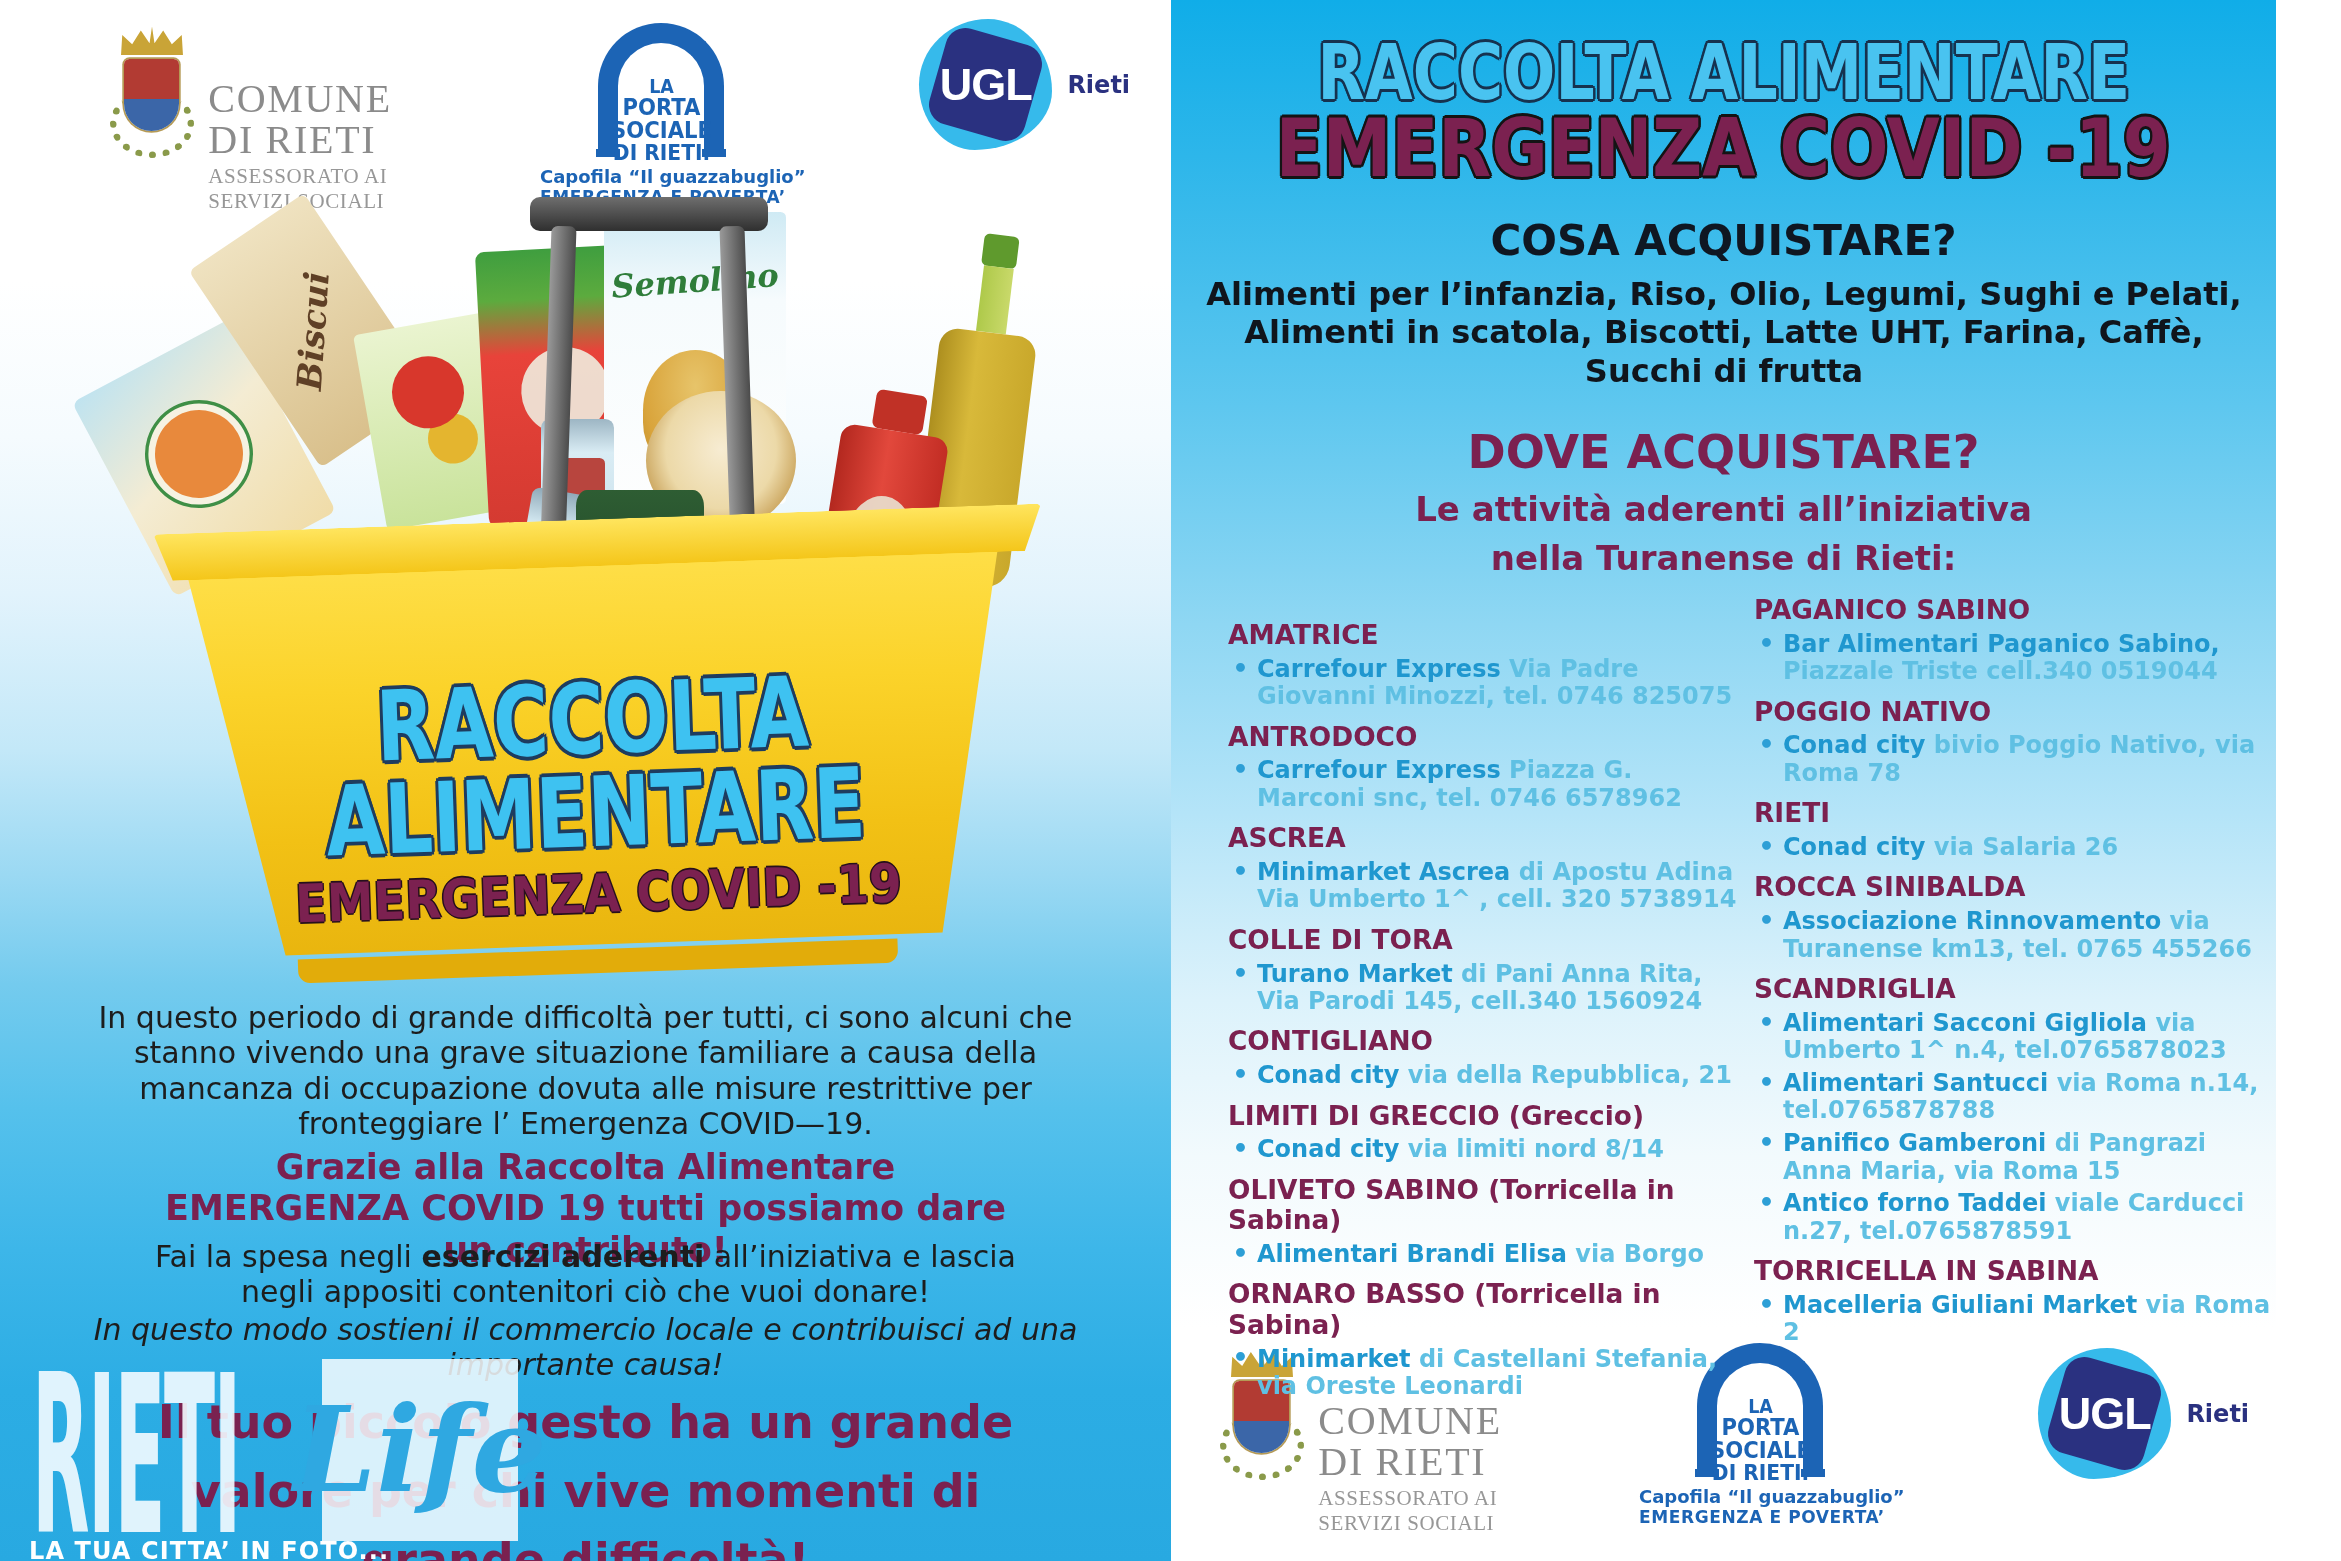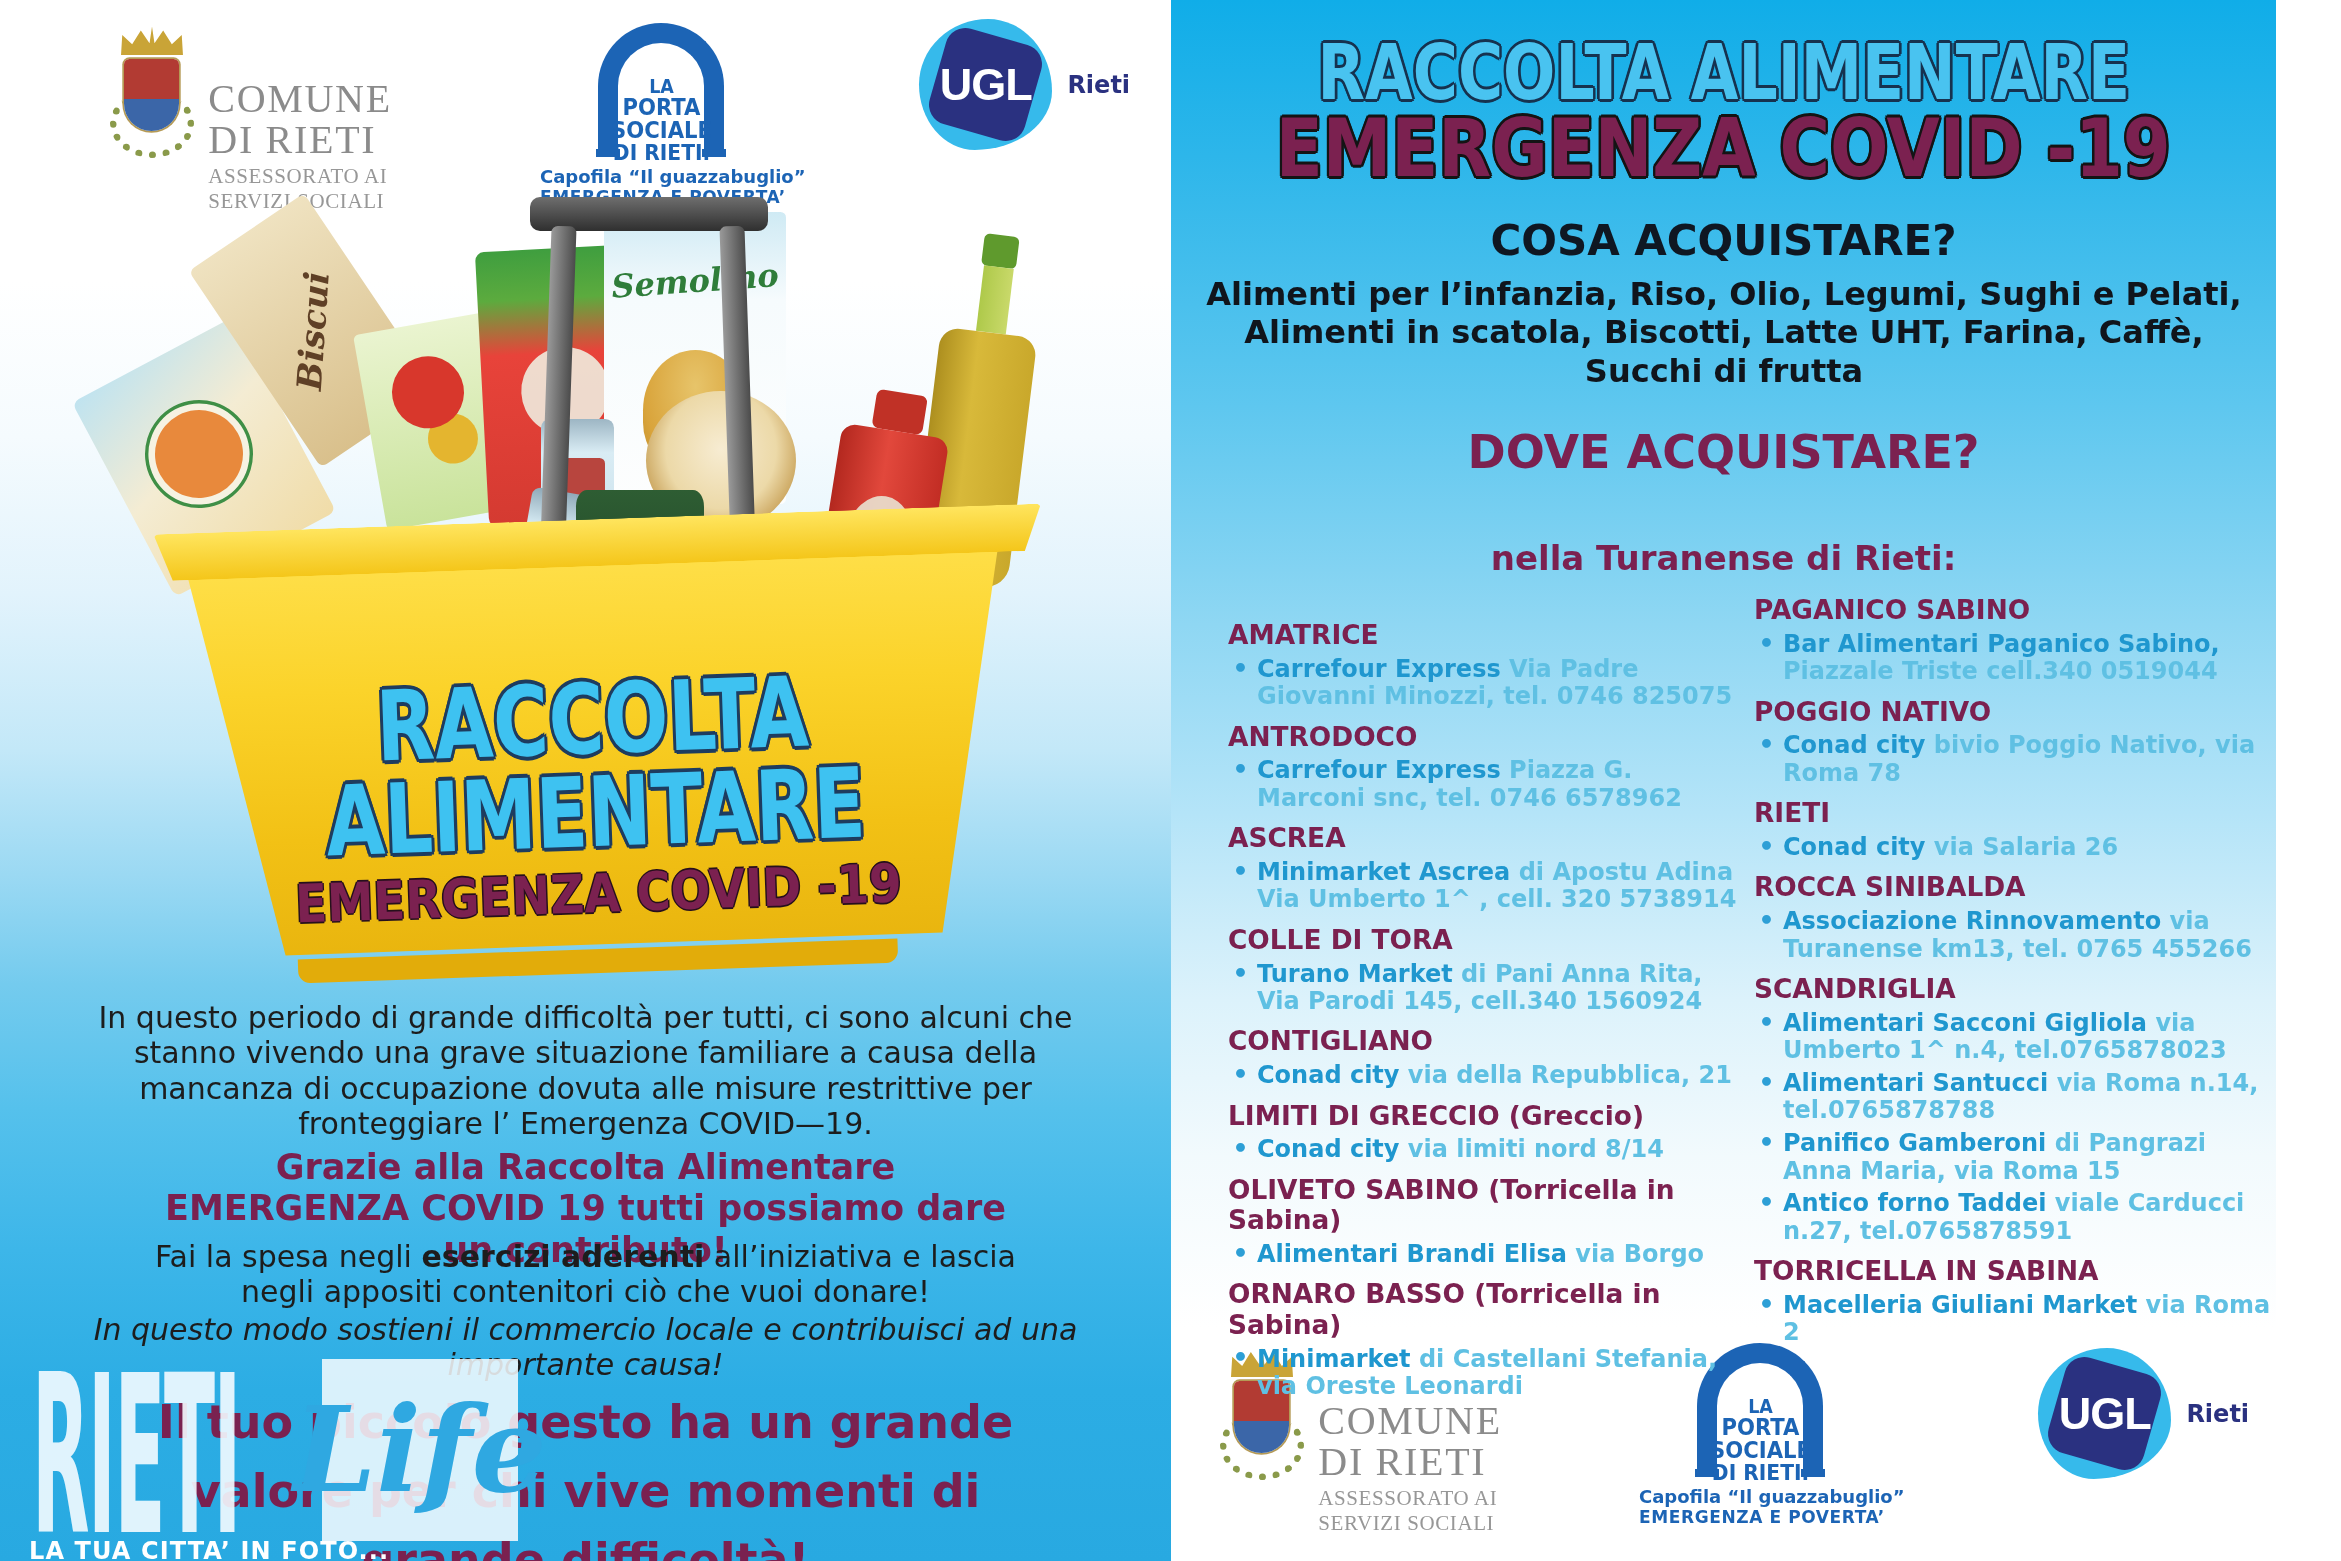--- a/index.html
+++ b/index.html
@@ -238,20 +238,21 @@
 
   <section class="panel-right"></section>
 
   <div class="rc" id="rtitle1"><span class="rtitle-line">RACCOLTA ALIMENTARE</span></div>
   <div class="rc" id="rtitle2"><span class="rtitle-line">EMERGENZA COVID -19</span></div>
 
   <div class="rc" id="cosa-h">COSA ACQUISTARE?</div>
   <div class="rc" id="dove-h">DOVE ACQUISTARE?</div>
 
   <div class="rc" id="cosa-p">Alimenti per l’infanzia, Riso, Olio, Legumi, Sughi e Pelati, Alimenti in scatola, Biscotti, Latte UHT, Farina, Caffè, Succhi di frutta</div>
+  <div class="rc" id="dove-s1">Le attività aderenti all’iniziativa</div>
   <div class="rc" id="dove-s2">nella Turanense di Rieti:</div>
 
   <div class="col" id="col-left">
     <div class="group">
       <div class="town"><span>AMATRICE</span><span class="town-suffix"></span></div>
       <div class="entry"><span class="shop-name">Carrefour Express</span><span class="shop-rest"> Via Padre Giovanni Minozzi, tel. 0746 825075</span></div>
     </div>
     <div class="group">
       <div class="town"><span>ANTRODOCO</span><span class="town-suffix"></span></div>
       <div class="entry"><span class="shop-name">Carrefour Express</span><span class="shop-rest"> Piazza G. Marconi snc, tel. 0746 6578962</span></div>

